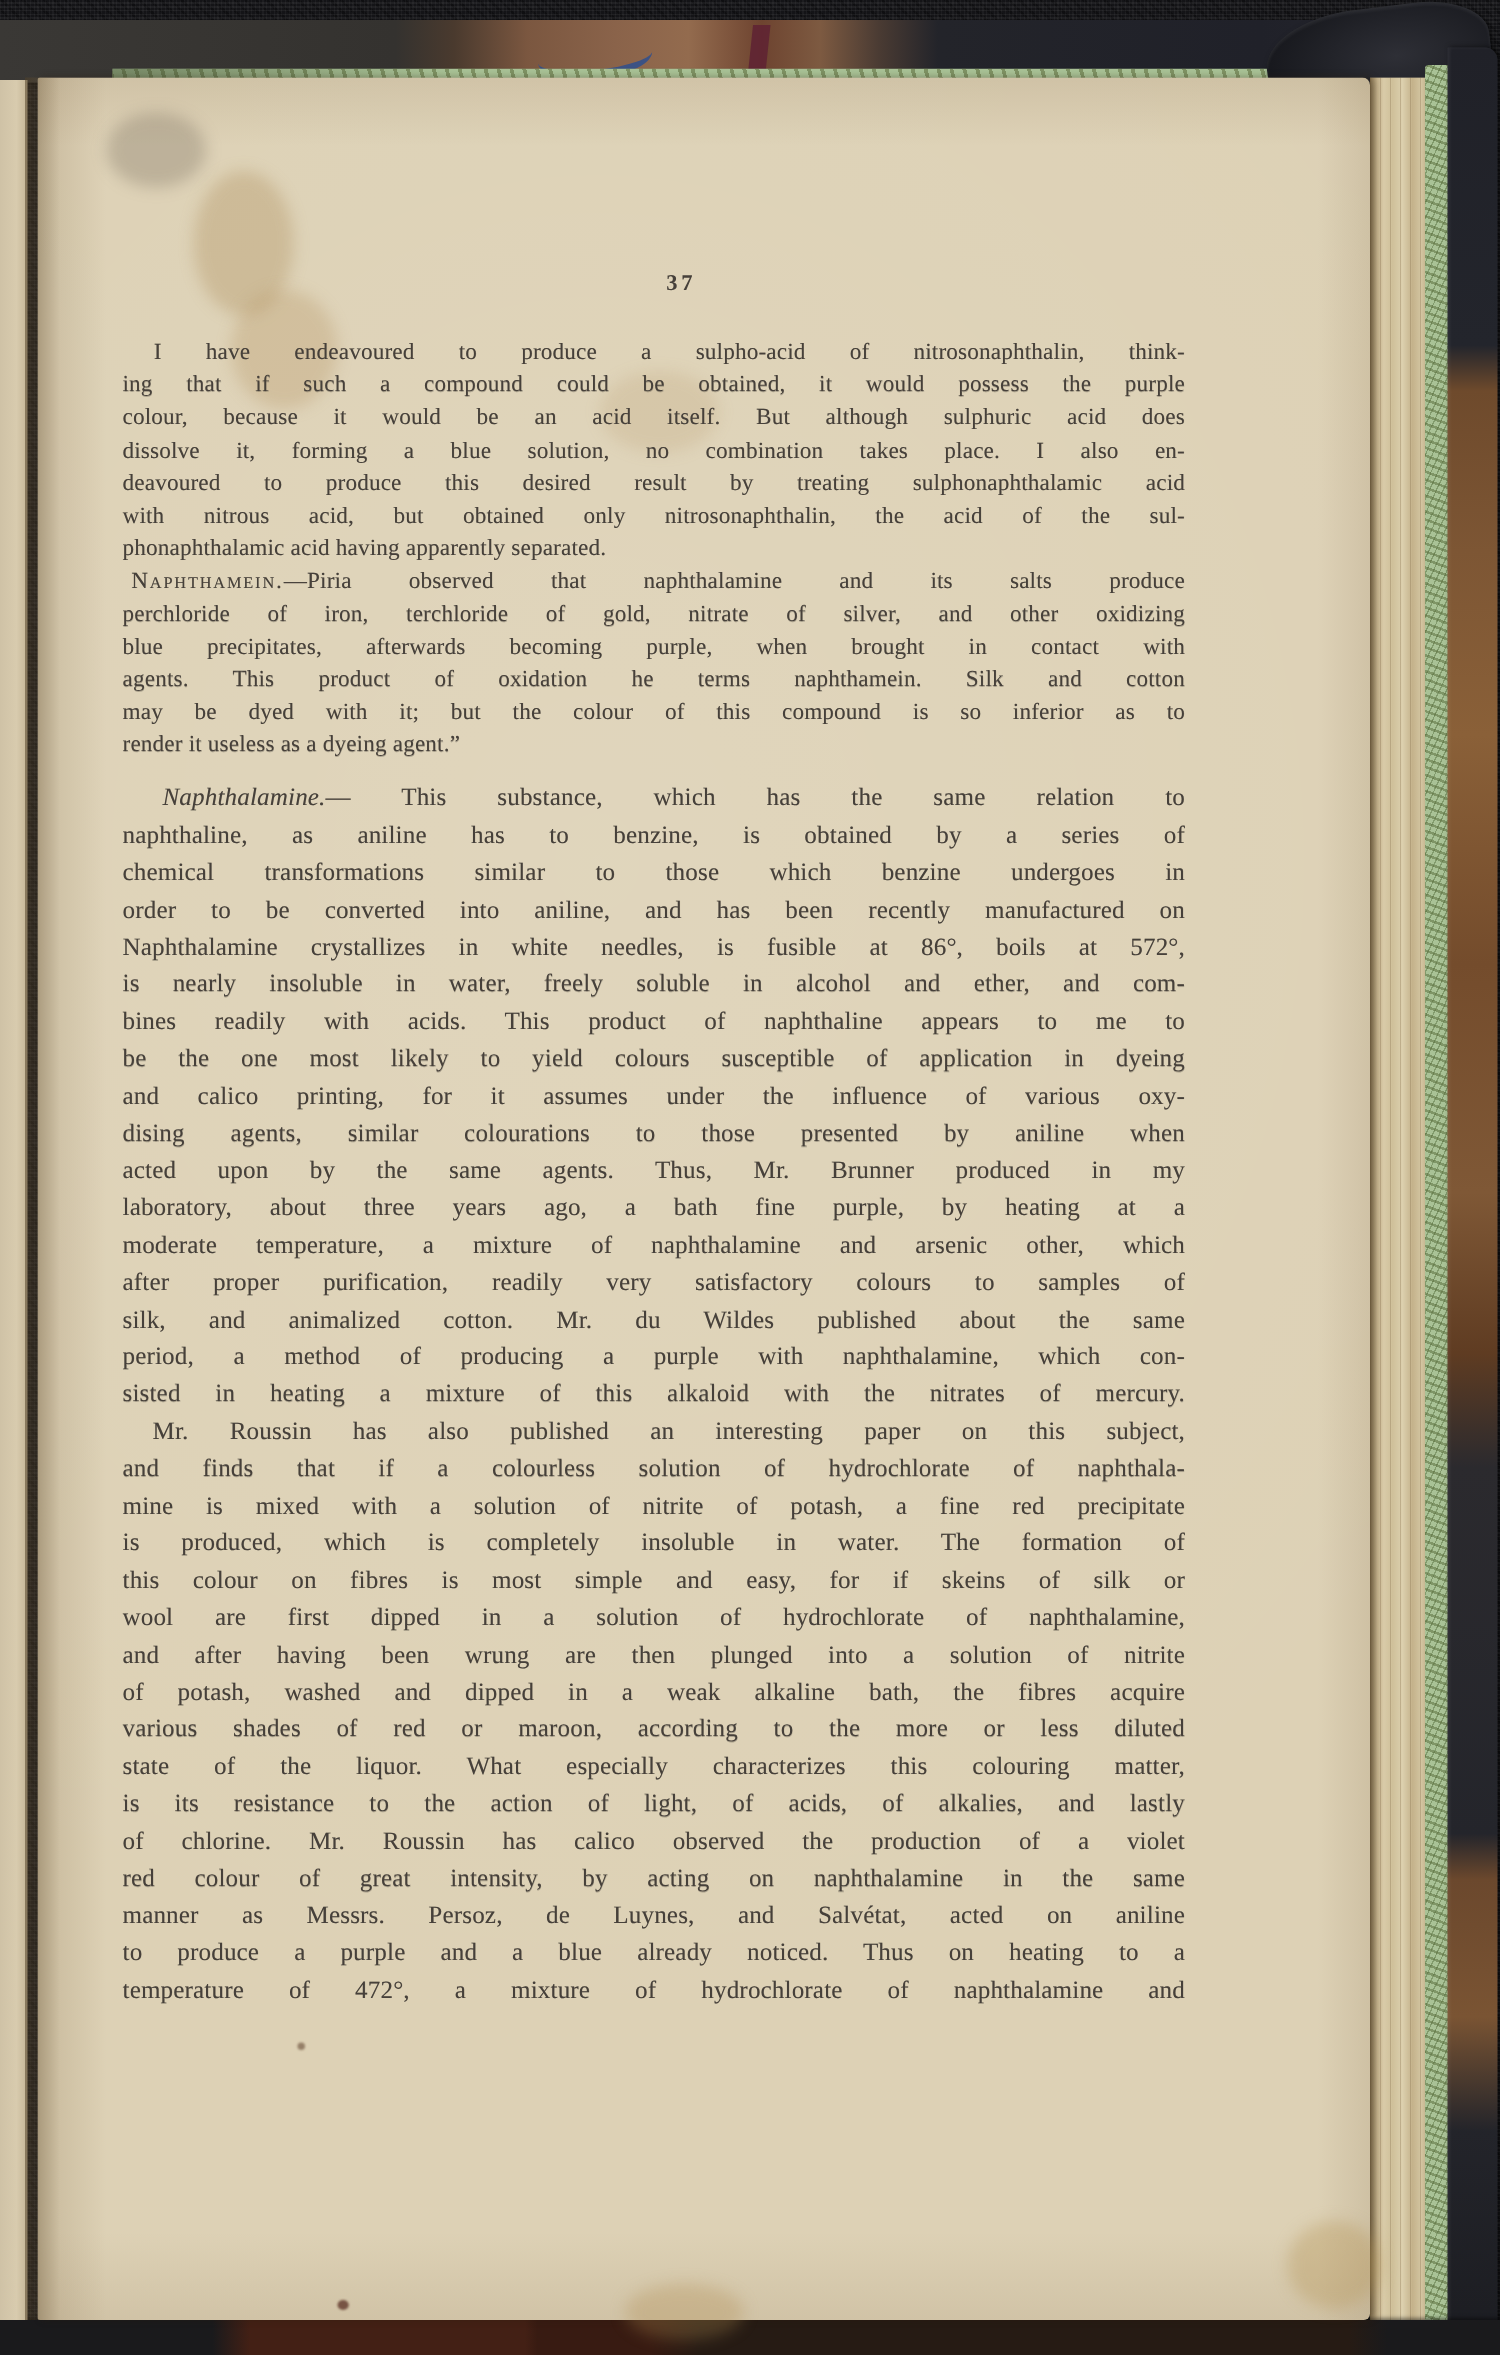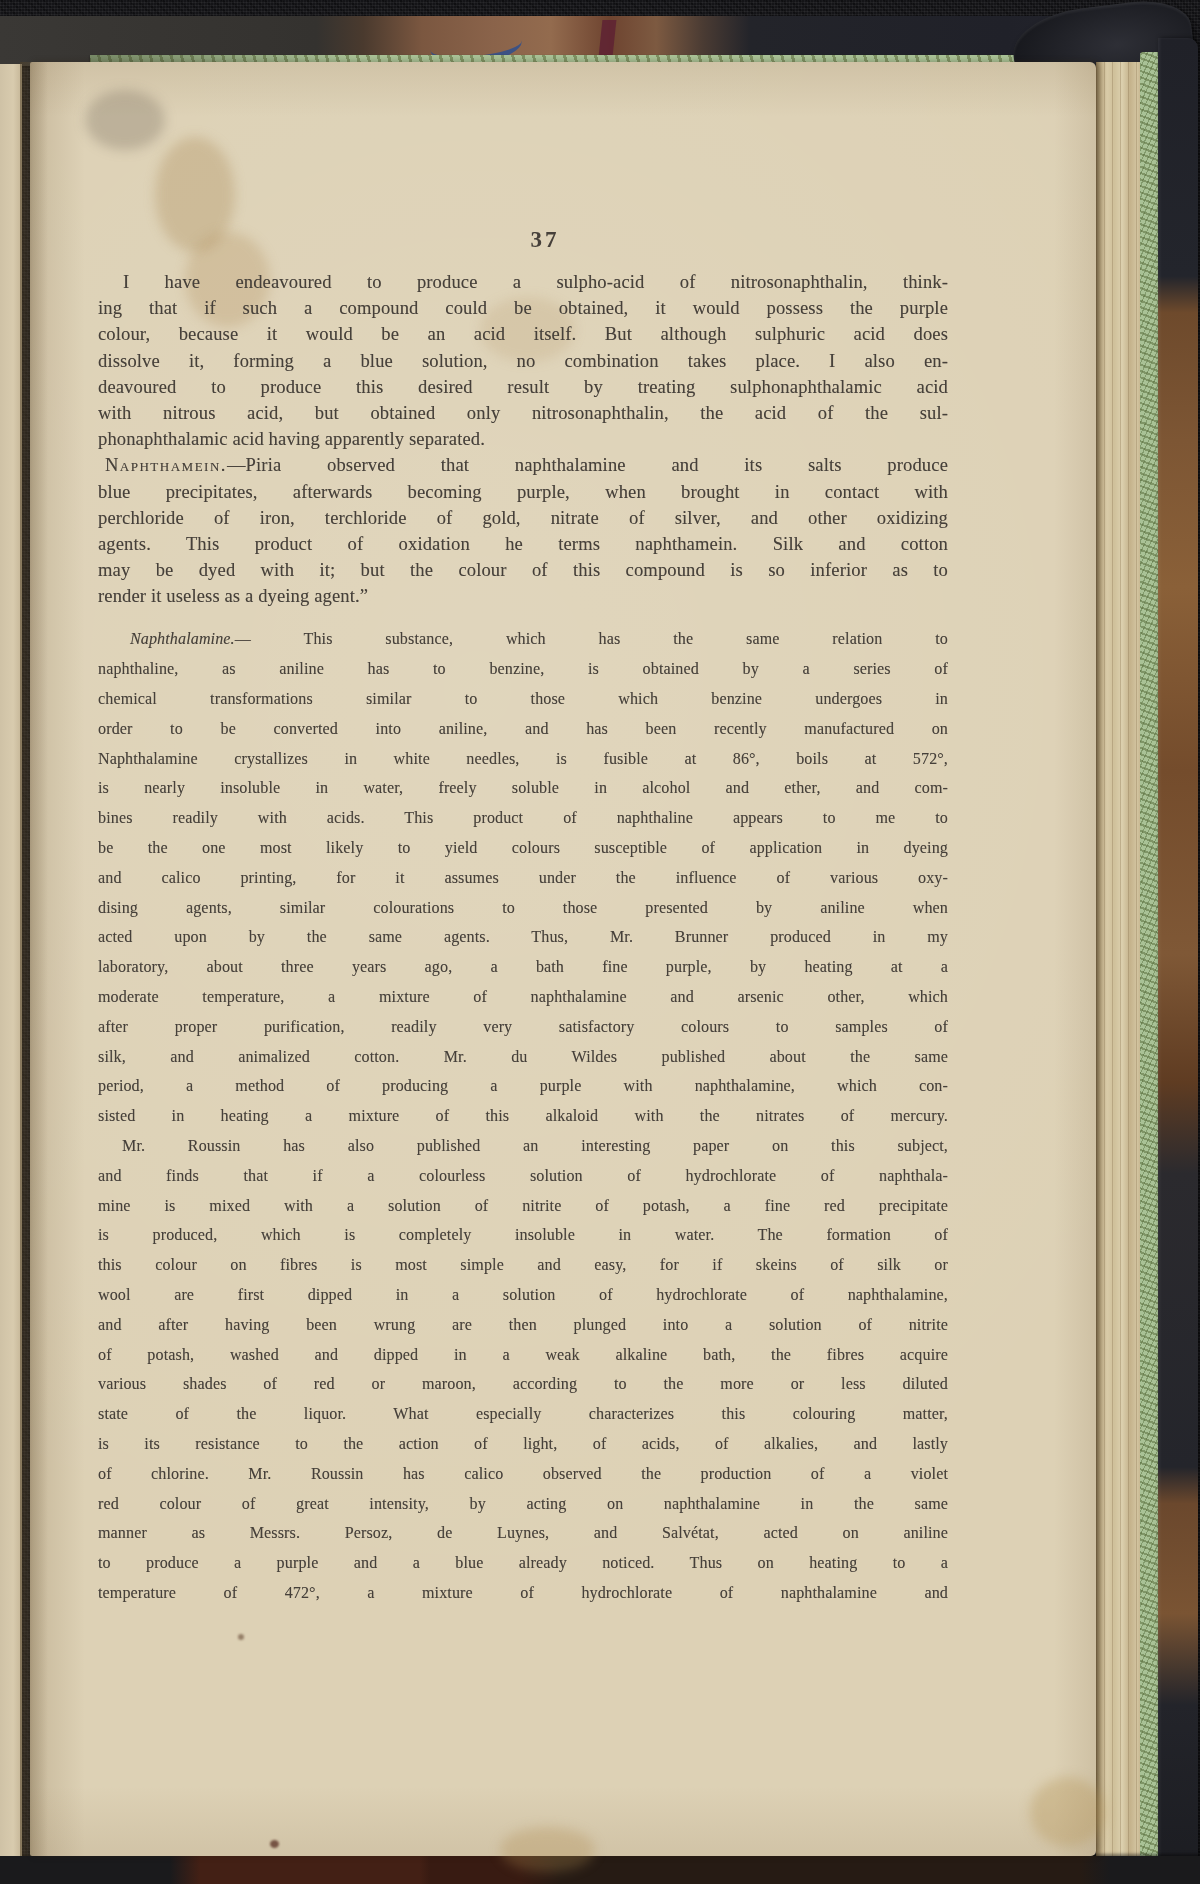--- a/index.html
+++ b/index.html
@@ -83,29 +83,29 @@
   .s1{left:55px;top:28px;width:80px;height:60px;background:rgba(105,95,80,0.28);}
   .s2{left:125px;top:75px;width:80px;height:115px;background:rgba(160,120,60,0.26);}
   .s3{left:155px;top:170px;width:85px;height:95px;background:rgba(165,125,65,0.22);}
   .s4{left:450px;top:235px;width:95px;height:65px;background:rgba(165,130,75,0.15);}
   .s5{left:470px;top:1765px;width:95px;height:45px;background:rgba(175,140,80,0.30);}
   .s6{left:1000px;top:1715px;width:75px;height:70px;background:rgba(178,142,78,0.32);}
   .s7{left:240px;top:1778px;width:9px;height:8px;background:rgba(80,35,25,0.7);filter:blur(1px);}
   .s8{left:208px;top:1572px;width:6px;height:6px;background:rgba(90,60,40,0.55);filter:blur(1px);}
   
   .folio{position:absolute;left:68px;top:151px;width:850px;text-align:center;
-    padding-left:22px;font-size:23px;line-height:26px;font-weight:600;
-    letter-spacing:3px;color:var(--ink,#46403a);margin-top:14px;}
+    padding-left:22px;font-size:18px;line-height:26px;font-weight:600;
+    letter-spacing:3px;color:var(--ink,#46403a);}
   .text-block{position:absolute;left:68px;top:207px;width:850px;color:var(--ink,#46403a);
     text-shadow:0.2px 0.3px 0 rgba(74,68,59,0.35);}
   .para{margin:0;}
   .line{white-space:normal;text-align:justify;text-align-last:justify;
     letter-spacing:0.15px;overflow:hidden;}
   .para.small .line{font-size:18.5px;line-height:26.2px;height:26.2px;}
-  .para.normal .line{font-size:16px;line-height:29.8px;height:29.8px;}
+  .para.normal .line{font-size:20px;line-height:29.8px;height:29.8px;}
   .line.last{text-align-last:left;}
   .lead-sc{font-variant:small-caps;letter-spacing:1.5px;}
   .lead-italic{font-style:italic;}
 </style>
 </head>
 <body>
 
 <div class="scene">
   <div class="cloth"></div>
   <div class="board-top">
@@ -134,22 +134,22 @@
           <div class="line" style="text-indent: 25px;">I have endeavoured to produce a sulpho-acid of nitrosonaphthalin, think-</div>
           <div class="line">ing that if such a compound could be obtained, it would possess the purple</div>
           <div class="line">colour, because it would be an acid itself.  But although sulphuric acid does</div>
           <div class="line">dissolve it, forming a blue solution, no combination takes place.  I also en-</div>
           <div class="line">deavoured to produce this desired result by treating sulphonaphthalamic acid</div>
           <div class="line">with nitrous acid, but obtained only nitrosonaphthalin, the acid of the sul-</div>
           <div class="line last">phonaphthalamic acid having apparently separated.</div>
         </div>
         <div class="para small">
           <div class="line" style="text-indent: 7px;"><span class="lead-sc">Naphthamein.</span>—Piria observed that naphthalamine and its salts produce</div>
+          <div class="line">perchloride of iron, terchloride of gold, nitrate of silver, and other oxidizing</div>
           <div class="line">blue precipitates, afterwards becoming purple, when brought in contact with</div>
-          <div class="line">perchloride of iron, terchloride of gold, nitrate of silver, and other oxidizing</div>
           <div class="line">agents.  This product of oxidation he terms naphthamein.  Silk and cotton</div>
           <div class="line">may be dyed with it; but the colour of this compound is so inferior as to</div>
           <div class="line last">render it useless as a dyeing agent.”</div>
         </div>
         <div class="para normal" style="margin-top: 15px;">
           <div class="line" style="text-indent: 32px;"><span class="lead-italic">Naphthalamine.</span>— This substance, which has the same relation to</div>
           <div class="line">naphthaline, as aniline has to benzine, is obtained by a series of</div>
           <div class="line">chemical transformations similar to those which benzine undergoes in</div>
           <div class="line">order to be converted into aniline, and has been recently manufactured on</div>
           <div class="line">Naphthalamine crystallizes in white needles, is fusible at 86°, boils at 572°,</div>

